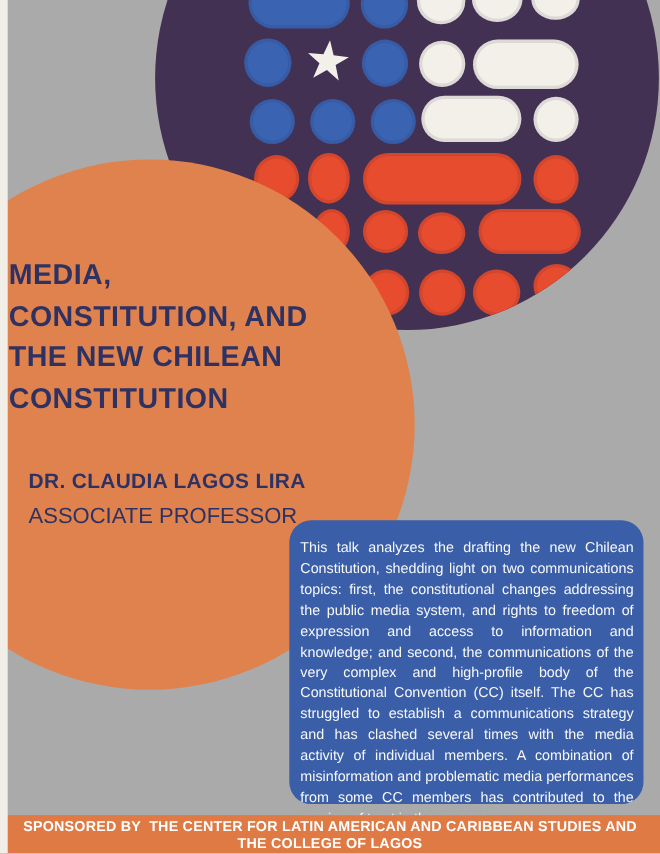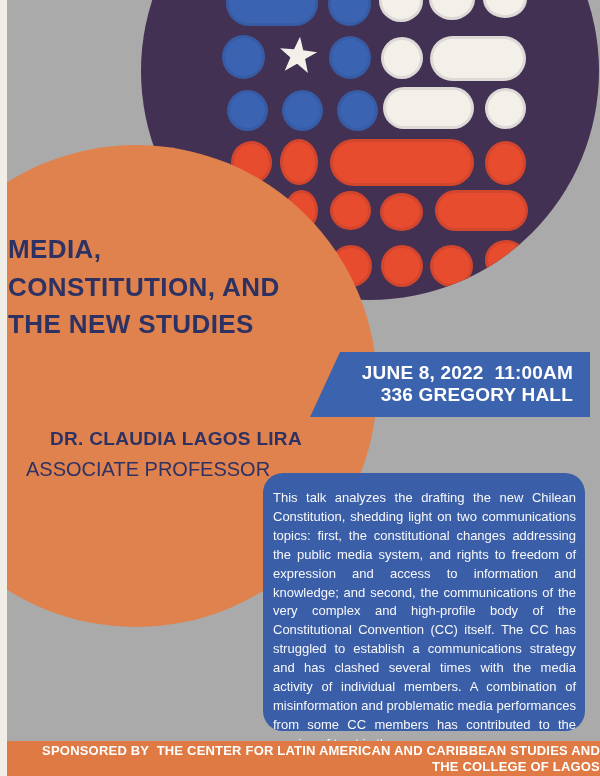--- a/index.html
+++ b/index.html
@@ -20,21 +20,21 @@
     border-radius:50%;background:var(--circle-orange);z-index:2;
   }
   
   #title{
     position:absolute;left:8px;top:231px;width:350px;z-index:3;
     color:var(--title-navy);font-weight:bold;font-size:26px;line-height:37.5px;
     letter-spacing:.4px;
   }
   
   #speaker{position:absolute;left:26px;top:428px;width:300px;z-index:3;color:var(--title-navy);}
-  #speaker .name{font-size:19px;font-weight:bold;letter-spacing:.3px;margin-bottom:8px;text-align:center;}
+  #speaker .name{font-size:19px;font-weight:bold;letter-spacing:.3px;margin-bottom:8px;}
   #speaker .sub{font-size:20px;line-height:23px;}
   
   #banner{
     position:absolute;left:310px;top:352px;width:280px;height:65px;z-index:4;
     background:var(--banner-blue);
     clip-path:polygon(30px 0,280px 0,280px 65px,0 65px);
     color:var(--text-white);font-weight:bold;font-size:19px;line-height:21.5px;
     text-align:right;box-sizing:border-box;padding:10px 17px 0 0;letter-spacing:.2px;
   }
   
@@ -45,21 +45,21 @@
   }
   #abstract-box p{
     margin:0;color:#f7f8fa;font-size:13px;line-height:18.9px;
     text-align:justify;text-justify:inter-word;
   }
   
   #footer{
     position:absolute;left:0;top:741px;width:600px;height:35px;z-index:5;
     background:var(--footer-orange);color:var(--text-white);
     font-size:13px;font-weight:bold;line-height:15.5px;letter-spacing:.2px;
-    text-align:right;box-sizing:border-box;padding-top:2px;
+    text-align:center;box-sizing:border-box;padding-top:2px;
   }
   
   #edge-strip{position:absolute;left:0;top:0;width:7px;height:776px;background:var(--edge-strip);z-index:10;}
   .pre{white-space:pre-wrap;}
 </style>
 </head>
 <body>
 
 <div id="poster">
 
@@ -95,27 +95,24 @@
         <div style="background: rgb(231, 76, 46); border-radius: 50%; position: absolute; left: 289px; top: 403px; width: 43px; height: 42px;"></div>
         <div style="background: rgb(231, 76, 46); border-radius: 50%; position: absolute; left: 344px; top: 398px; width: 42px; height: 40px;"></div>
       </div>
   </div>
 
   <div id="orange-circle"></div>
 
   <div id="title">
     <div>MEDIA,</div>
     <div>CONSTITUTION, AND</div>
-    <div>THE NEW STUDIES</div>
+    <div>THE NEW CHILEAN</div>
+    <div>CONSTITUTION</div>
   </div>
 
-  <div id="banner">
-    <div class="pre">JUNE 8, 2022  11:00AM</div>
-    <div>336 GREGORY HALL</div>
-  </div>
 
   <div id="speaker">
     <div class="name">DR. CLAUDIA LAGOS LIRA</div>
     <div class="sub">ASSOCIATE PROFESSOR</div>
   </div>
 
   <div id="abstract-box">
     <p>This talk analyzes the drafting the new Chilean Constitution, shedding light on two communications topics: first, the constitutional changes addressing the public media system, and rights to freedom of expression and access to information and knowledge; and second, the communications of the very complex and high-profile body of the Constitutional Convention (CC) itself. The CC has struggled to establish a communications strategy and has clashed several times with the media activity of individual members. A combination of misinformation and problematic media performances from some CC members has contributed to the erosion of trust in the process.</p>
   </div>
 

